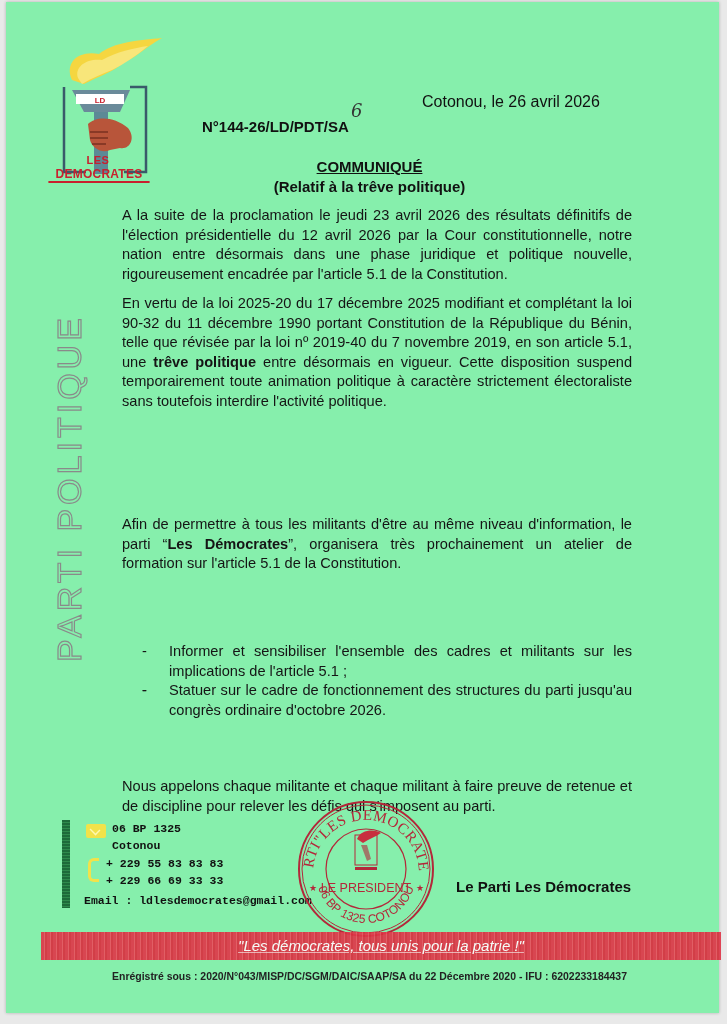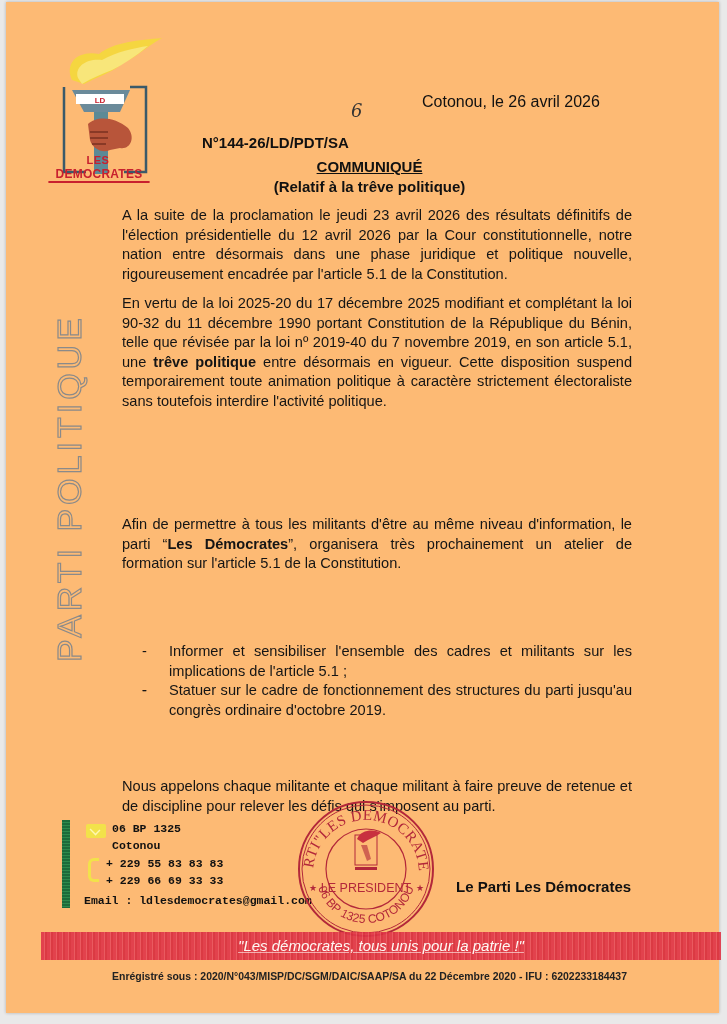--- a/index.html
+++ b/index.html
@@ -5,21 +5,21 @@
     html, body { margin: 0; padding: 0; }
     body {
       width: 727px; height: 1024px;
       background: #e9e9e9;
       font-family: "Liberation Sans", sans-serif;
       position: relative;
       overflow: hidden;
     }
     .page {
       position: absolute; left: 6px; top: 2px; width: 713px; height: 1011px;
-      background: #fdba74;
+      background: #86efac;
       box-shadow: 0 0 3px rgba(0,0,0,0.25);
     }
     .logo {
       position: absolute; left: 38px; top: 30px; width: 120px; height: 180px;
     }
     .logo-text-les {
       position: absolute; left: 42px; top: 152px; width: 100px; text-align: center;
       font-family: "Liberation Sans", sans-serif; font-weight: bold;
       color: #c8202e; font-size: 11px; letter-spacing: 0.5px;
     }
@@ -33,21 +33,21 @@
     .vertical-label {
       position: absolute; left: 44px; top: 660px;
       transform-origin: 0 0; transform: rotate(-90deg);
       font-family: "Liberation Sans", sans-serif;
       font-size: 34px; letter-spacing: 4px;
       color: transparent;
       -webkit-text-stroke: 1.2px #8a8a8a;
       white-space: nowrap;
     }
     .ref {
-      position: absolute; left: 196px; top: 132px;
+      position: absolute; left: 196px; top: 116px;
       font-weight: bold; font-size: 15px; color: #111;
     }
     .handwriting {
       position: absolute; left: 345px; top: 98px;
       font-family: "DejaVu Serif", serif; font-style: italic;
       font-size: 18px; color: #333;
     }
     .date {
       position: absolute; left: 416px; top: 91px;
       font-size: 16px; color: #111;
@@ -177,21 +177,21 @@
   <div class="body list">
     <div class="li">
       <span class="dash">-</span>
       <span>Informer et sensibiliser l'ensemble des cadres et militants sur les implications de l'article 5.1 ;</span>
     </div>
     <div class="li">
       <span class="dash">-</span>
     </div>
     <div class="li">
       <span class="dash">-</span>
-      <span>Statuer sur le cadre de fonctionnement des structures du parti jusqu'au congrès ordinaire d'octobre 2019.</span>
+      <span>Statuer sur le cadre de fonctionnement des structures du parti jusqu'au congrès ordinaire d'octobre 2026.</span>
     </div>
   </div>
 
   <div class="body p6">
     <p>Nous appelons chaque militante et chaque militant à faire preuve de retenue et de discipline pour relever les défis qui s'imposent au parti.</p>
   </div>
 
   <div class="contact">
     <div class="green-bar"></div>
     <div class="env-icon"></div>

